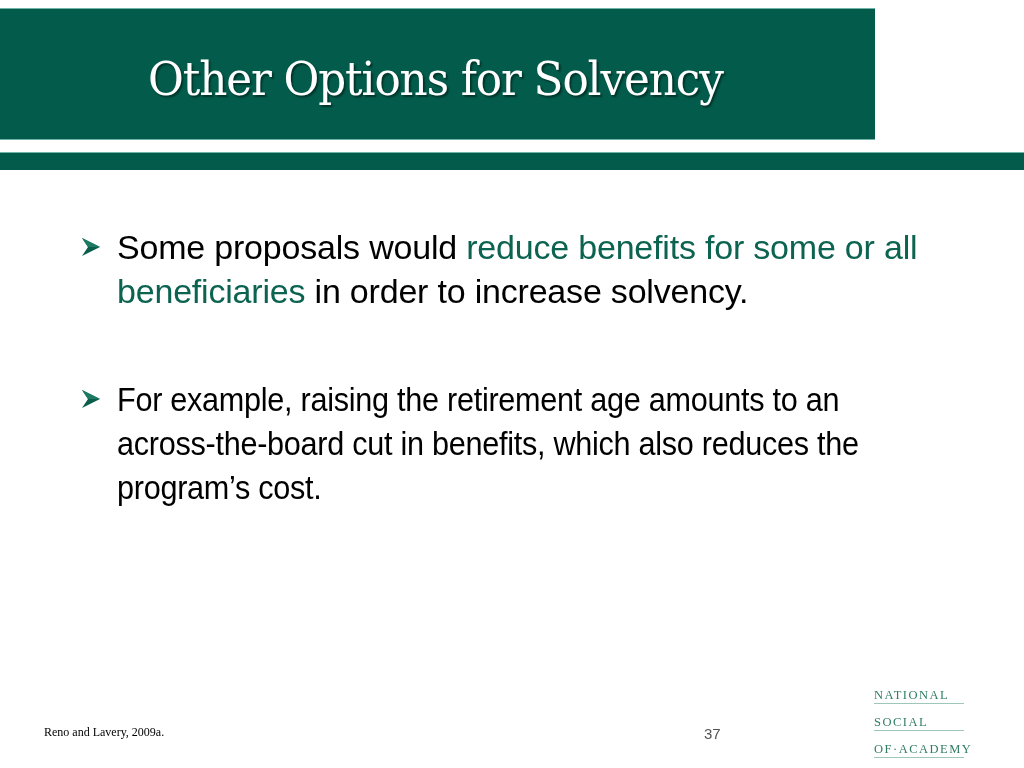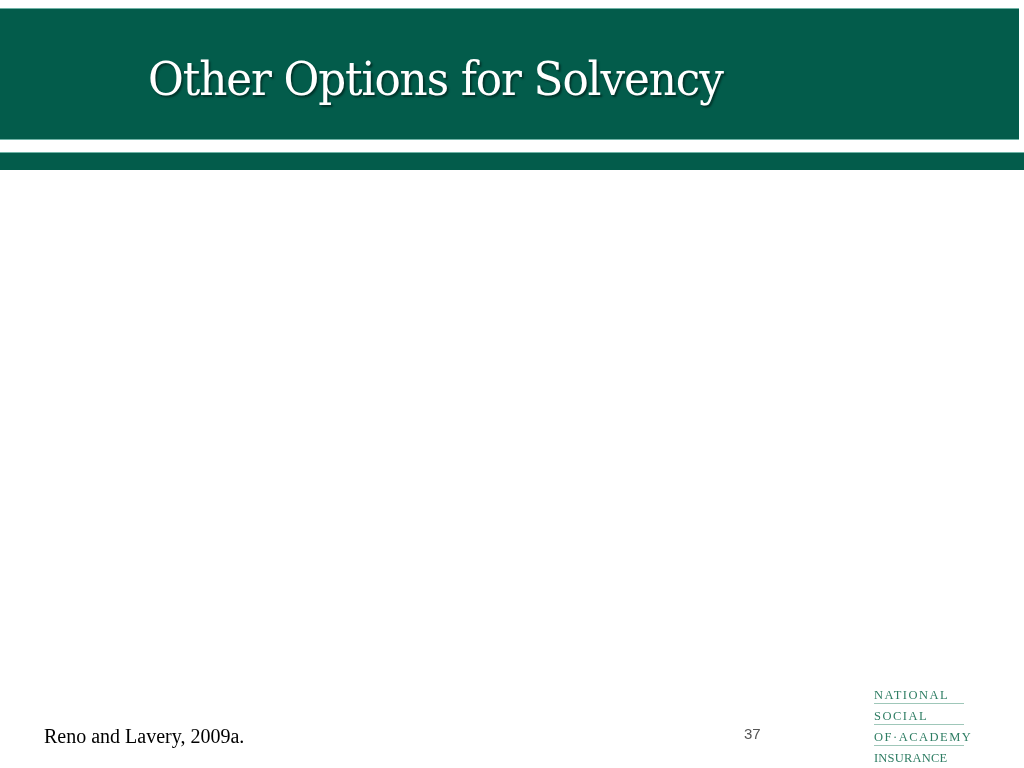--- a/index.html
+++ b/index.html
@@ -13,21 +13,21 @@
     .slide {
       position: relative;
       width: 1024px;
       height: 768px;
       background: #ffffff;
     }
     .title-band {
       position: absolute;
       left: 0;
       top: 8px;
-      width: 1019px;
+      width: 875px;
       height: 132px;
       background: var(--brand, #035C4B);
       border-top: 1px solid #6fb3a6;
       border-bottom: 1px solid #6fb3a6;
       box-sizing: border-box;
     }
     .title {
       position: absolute;
       left: 148px;
       top: 46px;
@@ -91,27 +91,27 @@
       height: 18px;
     }
     .accent {
       color: #0B6350;
     }
     .citation {
       position: absolute;
       left: 44px;
       top: 725px;
       font-family: "Liberation Serif", serif;
-      font-size: 20px;
+      font-size: 12px;
       color: #000000;
       white-space: nowrap;
     }
     .page-number {
       position: absolute;
-      left: 744px;
+      left: 704px;
       top: 725px;
       font-family: "Liberation Sans", sans-serif;
       font-size: 15px;
       color: #555555;
     }
     .logo {
       position: absolute;
       left: 874px;
       top: 688px;
       width: 90px;
@@ -119,38 +119,52 @@
     .logo-line {
       font-family: "Liberation Serif", serif;
       font-size: 12.5px;
       line-height: 14px;
       color: #2E7D63;
       text-align: justify;
       text-align-last: justify;
       letter-spacing: 1.5px;
       border-bottom: 1px solid #9fc7b9;
       padding-bottom: 1px;
-      margin-bottom: 5px;
+      margin-bottom: 11px;
       white-space: nowrap;
     }
     .logo-line:last-child {
       border-bottom: none;
       letter-spacing: 0.2px;
     }
   </style>
 </head>
 <body>
 
 <div class="slide">
   <div class="title-band">
     <h1 class="title">Other Options for Solvency</h1>
   </div>
   <div class="sub-band"></div>
 
   <ul class="bullets">
+    <li class="bullet">
+      <svg class="bullet-icon" viewBox="0 0 18 18">
+        <polygon points="0,0 18,9 0,18 6,9" fill="#0B5E4C"></polygon>
+        <polygon points="0,0 18,9 6,9" fill="#1d7a63"></polygon>
+      </svg>
+      <span class="bullet-text-1"><span>Some proposals would </span><span class="accent">reduce benefits for some or all beneficiaries</span><span> in order to increase solvency.</span></span>
+    </li>
+    <li class="bullet">
+      <svg class="bullet-icon" viewBox="0 0 18 18">
+        <polygon points="0,0 18,9 0,18 6,9" fill="#0B5E4C"></polygon>
+        <polygon points="0,0 18,9 6,9" fill="#1d7a63"></polygon>
+      </svg>
+      <span class="bullet-text-2">For example, raising the retirement age amounts to an across-the-board cut in benefits, which also reduces the program’s cost.</span>
+    </li>
   </ul>
 
   <div class="citation">Reno and Lavery, 2009a.</div>
   <div class="page-number">37</div>
 
   <div class="logo">
     <div class="logo-line">NATIONAL</div>
     <div class="logo-line">SOCIAL</div>
     <div class="logo-line">OF·ACADEMY</div>
     <div class="logo-line">INSURANCE</div>

